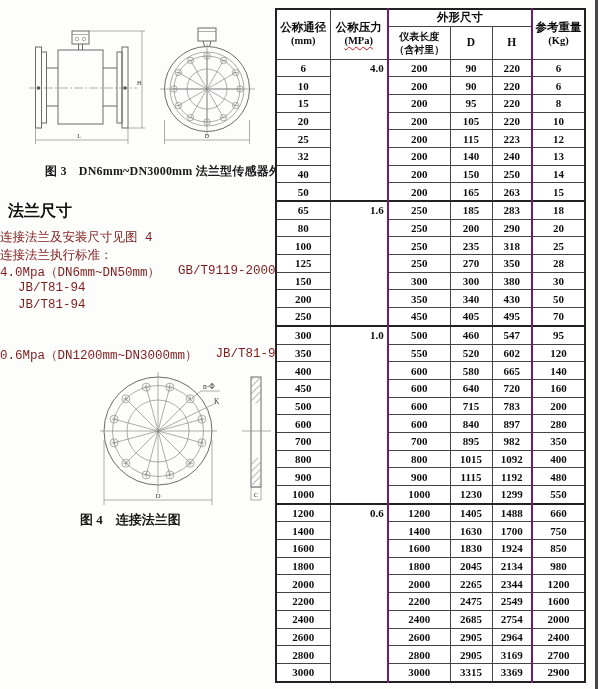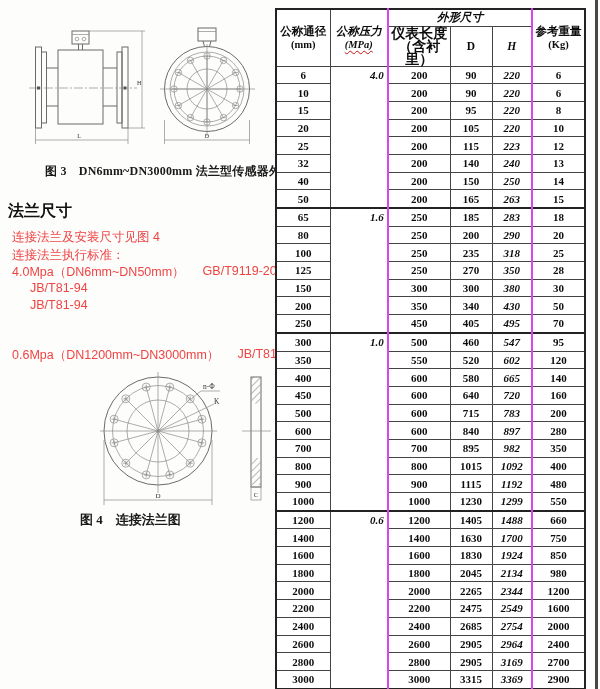--- a/index.html
+++ b/index.html
@@ -16,22 +16,22 @@
     position:absolute;font-weight:bold;font-size:12px;color:#1a1a1a;
     font-family:"Liberation Serif","DejaVu Serif",serif;white-space:nowrap;
   }
   #fig3-caption{top:163px;left:45px;letter-spacing:.2px;}
   #fig4-caption{top:511px;left:80px;font-size:13px;}
   #flange-heading{
     position:absolute;top:201px;left:8px;
     font-size:16px;font-weight:bold;color:#111;text-align:center;
   }
   .body-line{
-    position:absolute;left:12px;font-size:12.5px;color:#ef4444;
-    font-family:Liberation Sans, sans-serif;white-space:nowrap;
+    position:absolute;left:0;font-size:12.5px;color:#7f1d1d;
+    font-family:Liberation Mono, monospace;white-space:nowrap;
   }
   #line1{top:229px;}
   #line2{top:247px;}
   .std-line{display:flex;}
   .std-gap{display:inline-block;width:18px;}
   #std0{top:264px;}
   #std1{top:281px;}
   #std2{top:298px;}
   #std3{top:315px;margin-top:32px;}
   
@@ -48,28 +48,28 @@
   }
   #dim-table th,#dim-table td{
     border:1px solid #444;
     text-align:center;vertical-align:middle;
     padding:0;font-weight:bold;color:#0d0d0d;
   }
   #dim-table{border:2px solid #222;}
   #dim-table th{font-size:11.5px;line-height:13px;}
   #dim-table td{font-size:11px;height:16.7px;line-height:14px;}
   #dim-table .unit{font-size:10.5px;}
-  #dim-table .len-hd{font-size:14px;text-align:center;}
+  #dim-table .len-hd{font-size:10px;text-align:center;}
   col.c-dn{width:54px;}
   col.c-p{width:58px;}
   col.c-len{width:62px;}
   col.c-d{width:42px;}
   col.c-h{width:40px;}
   col.c-w{width:53px;}
-  #dim-table th.sec-r,#dim-table td.sec-r{border-right:2px solid #d946ef;font-style:italic;}
+  #dim-table th.sec-r,#dim-table td.sec-r{border-right:2px solid #701a75;}
   #dim-table tr.group-start td{border-top:2px solid #222;}
   #dim-table td.pressure{vertical-align:top;padding-top:1px;padding-left:36px;}
   .squiggle{
     text-decoration:underline;
     text-decoration-style:wavy;
     text-decoration-color:#cc1111;
     text-decoration-thickness:1px;
     text-underline-offset:2px;
   }
   

